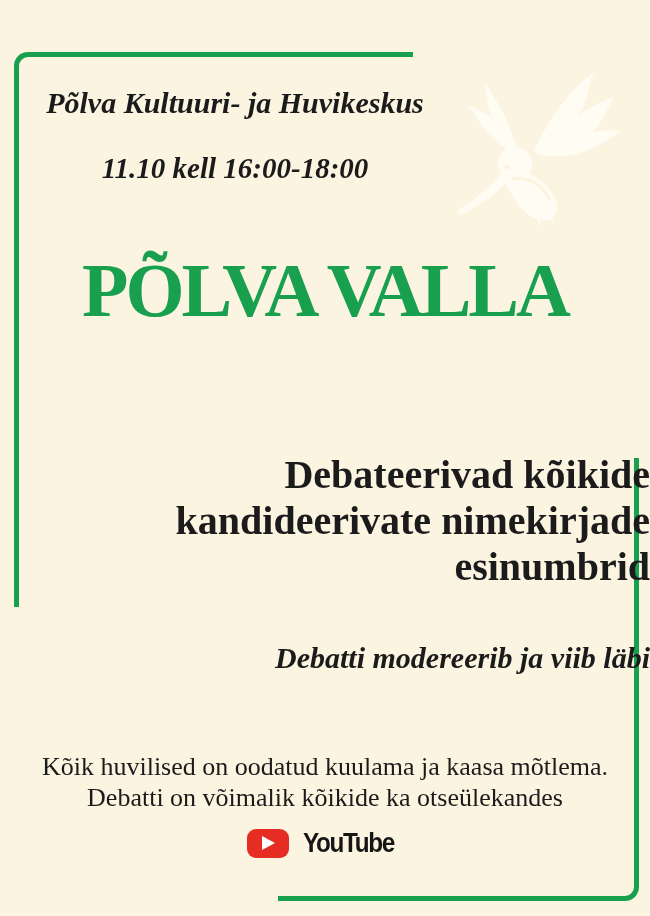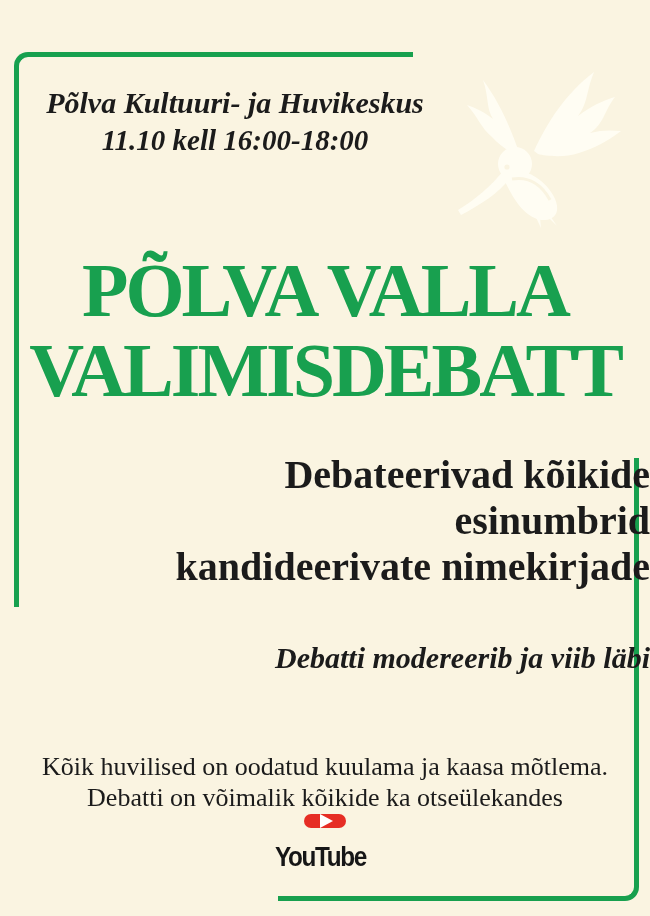--- a/index.html
+++ b/index.html
@@ -27,21 +27,21 @@
   }
   
   .bird{position:absolute;left:448px;top:66px;width:200px;height:162px;}
   
   .header{
     position:absolute;left:10px;top:84px;width:450px;
     text-align:center;
     font-style:italic;font-weight:bold;
   }
   .venue{font-size:30px;line-height:38px;}
-  .datetime{font-size:29px;line-height:36px;}
+  .datetime{font-size:29px;line-height:36px;margin-top:28px;}
   
   .title{
     position:absolute;left:0;right:0;top:250px;
     text-align:center;
     font-family:Liberation Serif, serif;
     font-weight:700;
     font-size:76px;line-height:80px;letter-spacing:-3px;
     color:#18A04F;
   }
   
@@ -60,21 +60,21 @@
   }
   
   .info{
     position:absolute;left:0;right:0;top:751px;
     text-align:center;
     font-size:26px;line-height:31px;
   }
   
   .youtube{
     position:absolute;left:0;right:0;top:827px;height:32px;
-    display:flex;align-items:center;justify-content:center;gap:14px;flex-direction:column;
+    display:flex;align-items:center;justify-content:center;gap:14px;
   }
   .yt-play{
     width:42px;height:29px;border-radius:9px;
     background:#E62D24;
     display:flex;align-items:center;justify-content:center;
   }
   .yt-triangle{
     width:0;height:0;margin-left:2px;
     border-left:13px solid #FFFFFF;
     border-top:7px solid transparent;
@@ -116,27 +116,26 @@
     <path d="M64,112 C81,109 94,118 102,133" stroke="#FAF4E1" stroke-width="3" fill="none"></path>
   </svg>
 
   <div class="header">
     <div class="venue">Põlva Kultuuri- ja Huvikeskus</div>
     <div class="datetime">11.10 kell 16:00-18:00</div>
   </div>
 
   <div class="title">
     <div>PÕLVA VALLA</div>
-    <div>VALIMISDEBATT</div>
   </div>
 
   <div class="subtitle">
     <div>Debateerivad kõikide</div>
+    <div>kandideerivate nimekirjade</div>
     <div>esinumbrid</div>
-    <div>kandideerivate nimekirjade</div>
   </div>
 
   <div class="moderator">
     <div>Debatti modereerib ja viib läbi</div>
   </div>
 
   <div class="info">
     <div>Kõik huvilised on oodatud kuulama ja kaasa mõtlema.</div>
     <div>Debatti on võimalik kõikide ka otseülekandes</div>
   </div>

